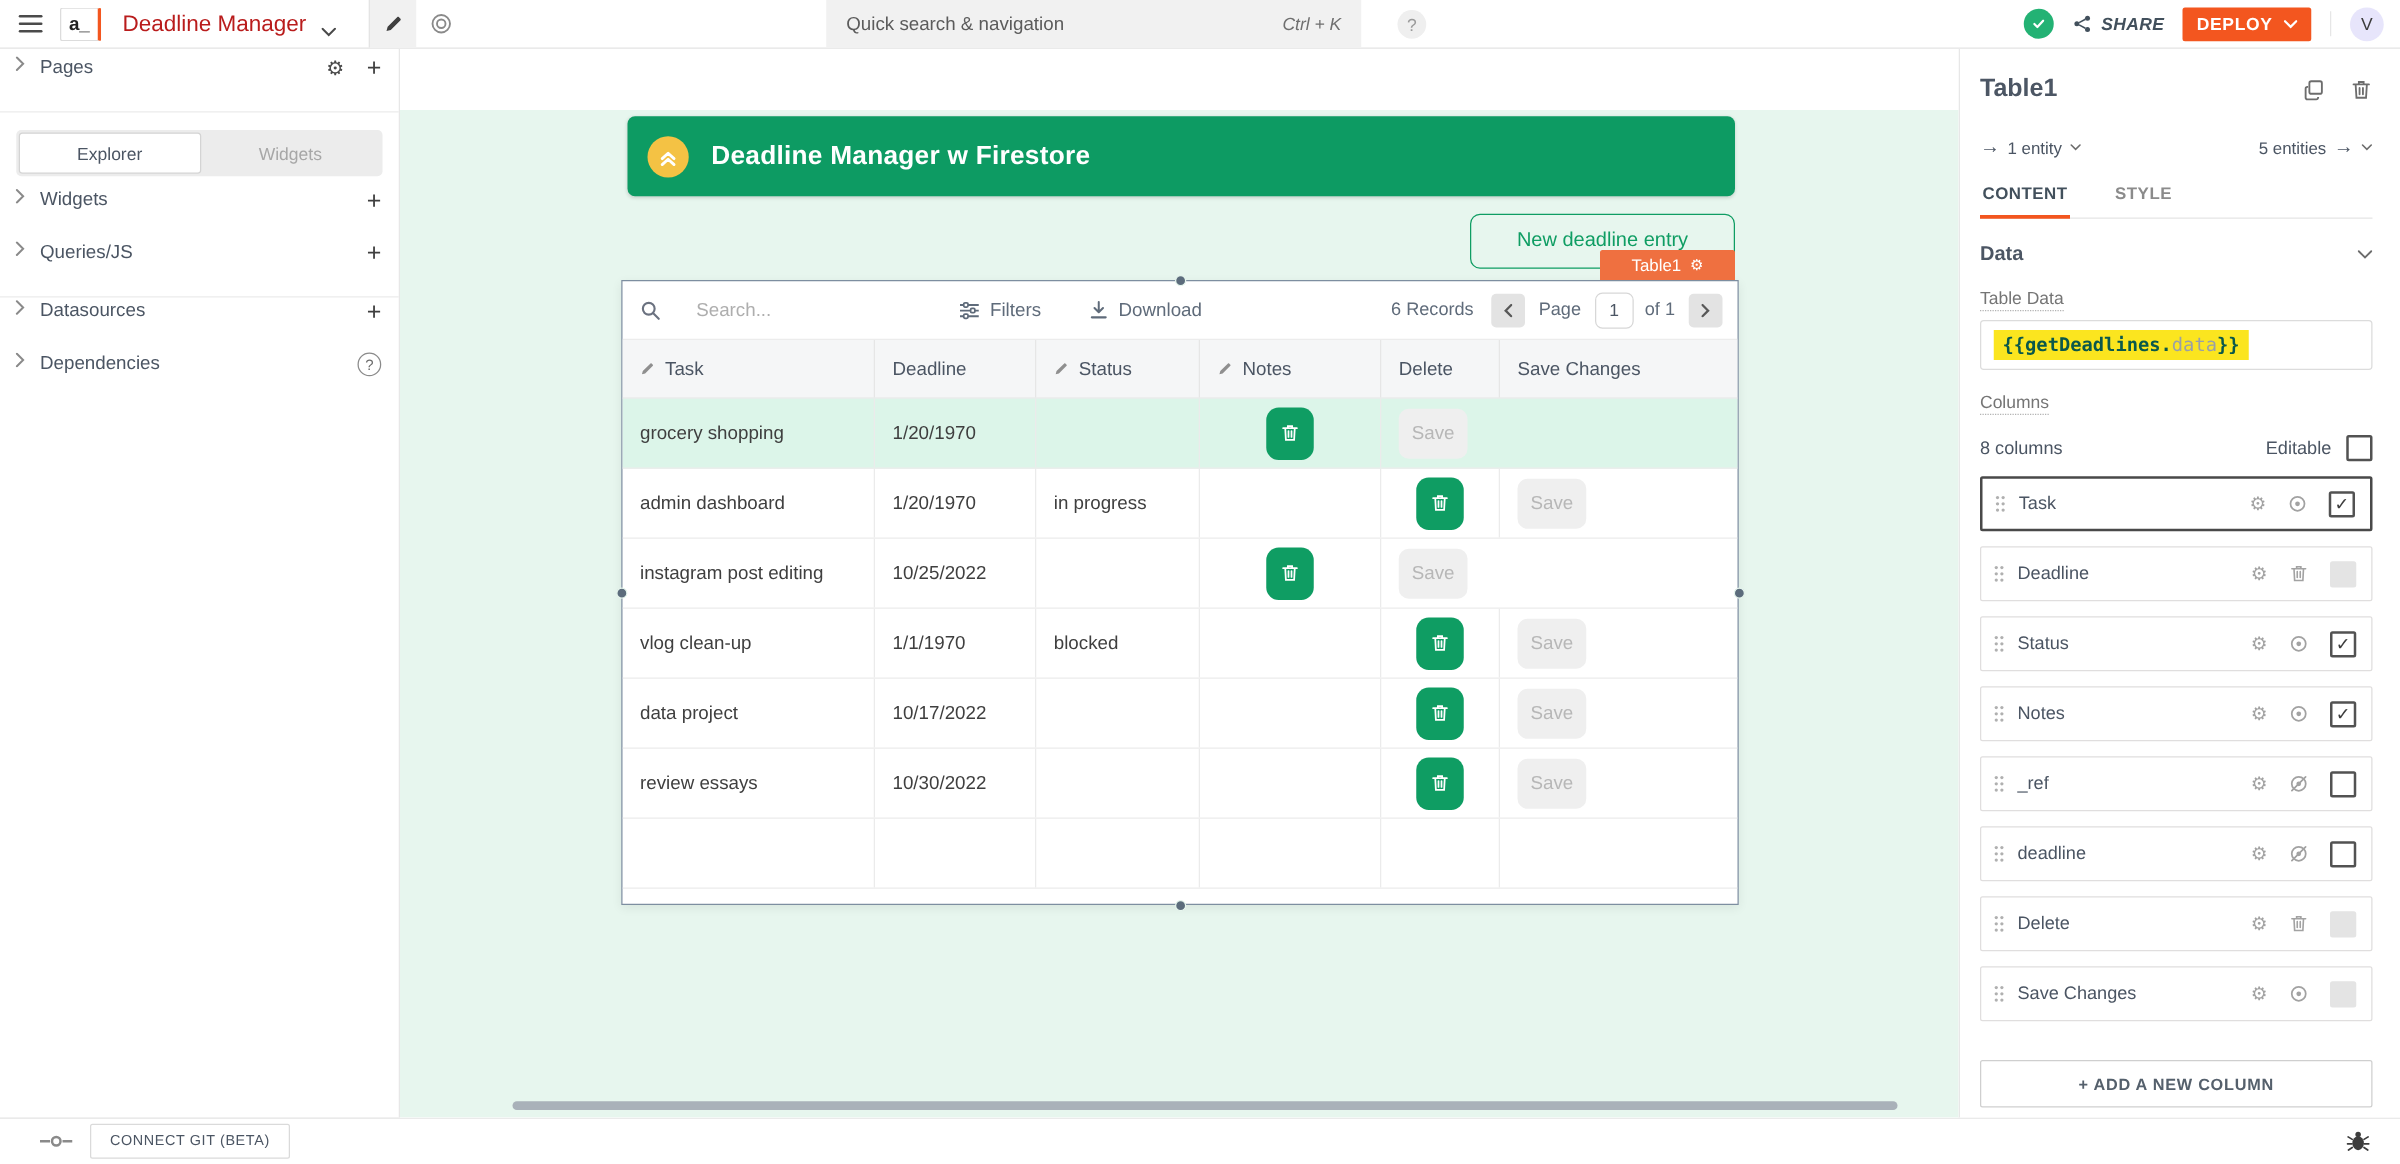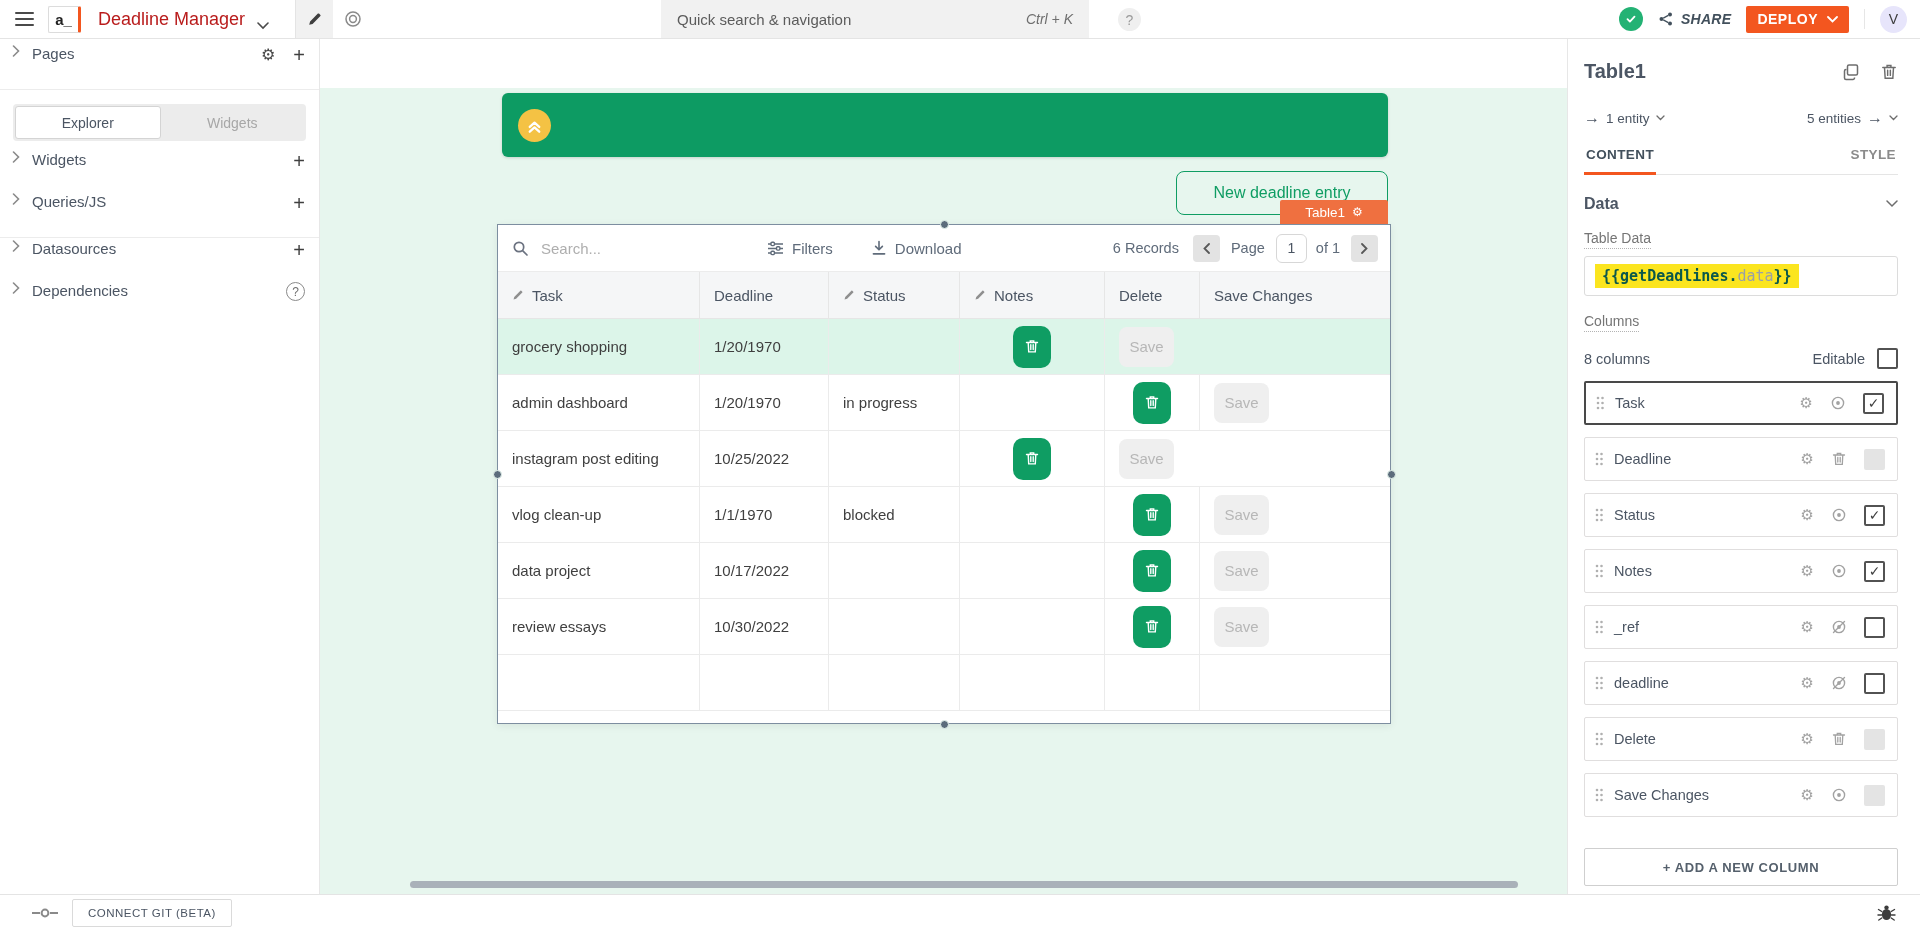--- a/index.html
+++ b/index.html
@@ -51,21 +51,21 @@
   .banner .ico { width:33px; height:33px; border-radius:50%; background:#f4c244; display:flex; align-items:center; justify-content:center; margin-right:18px; }
   .banner .txt { color:#fff; font-size:21px; font-weight:700; letter-spacing:.2px; }
   .newentry { position:absolute; left:856px; top:132px; width:212px; height:44px; border:1px solid #0f9d63; border-radius:8px; background:transparent; color:#0f9d63; font-size:16px; display:flex; align-items:center; justify-content:center; cursor:pointer; }
   .wtag { position:absolute; left:960px; top:161px; width:108px; height:24px; background:#ef7040; color:#fff; font-size:13.5px; display:flex; align-items:center; justify-content:center; gap:7px; border-radius:2px 2px 0 0; cursor:pointer; z-index:3; }
   .wtag .gear-glyph { color:#fff; font-size:12px; }
 
   
   .twidget { position:absolute; left:177px; top:185px; width:894px; height:500px; background:#fff; border:1px solid #7d8ea0; box-shadow:0 2px 8px rgba(0,0,0,.07); overflow:hidden; }
   .handle { position:absolute; width:9px; height:9px; border-radius:50%; background:#5c6c7c; border:1px solid #e7f6ee; z-index:4; cursor:grab; }
   .ttoolbar { height:47px; display:flex; align-items:center; border-bottom:1px solid #ececec; padding:0 12px 0 14px; }
-  .tsearch { display:flex; gap:12px; width:255px; cursor:text; }
+  .tsearch { display:flex; gap:28px; width:255px; cursor:text; }
   .tsearch .ph { color:#aeaeae; font-size:15px; }
   .ttool { display:flex; align-items:center; gap:8px; color:#5f6b7a; font-size:15px; margin-right:38px; cursor:pointer; }
   .trecords { margin-left:auto; color:#5f6b7a; font-size:14.5px; margin-right:14px; }
   .pagebtn { width:27px; height:27px; border-radius:4px; background:#e3e3e3; border:none; color:#585858; display:flex; align-items:center; justify-content:center; cursor:pointer; }
   .pagelbl { color:#5f6b7a; font-size:14.5px; margin:0 11px; }
   .pageinput { width:31px; height:29px; border:1px solid #d7d7d7; border-radius:6px; text-align:center; font-size:14px; color:#4b5563; margin-right:9px; font-family:"Liberation Sans",sans-serif; }
   .oflbl { color:#5f6b7a; font-size:14.5px; margin-right:11px; }
   .tgrid { display:grid; grid-template-columns:202px 129px 131px 145px 95px auto; }
   .thead { background:#f5f6f7; border-bottom:1px solid #e6e6e6; }
   .thcell { height:46px; display:flex; align-items:center; gap:8px; padding:0 14px; font-size:15px; color:#4b5563; border-right:1px solid #e6e6e6; cursor:pointer; white-space:nowrap; overflow:hidden; }
@@ -81,21 +81,21 @@
   
   .panel { width:353px; border-left:1px solid #e7e7e7; background:#fff; padding:0 22px 0 16px; overflow:hidden; position:relative; }
   .p-titlerow { display:flex; align-items:center; margin-top:21px; }
   .p-title { font-size:20px; font-weight:600; color:#4c5664; }
   .p-titlerow .icons { margin-left:auto; display:flex; gap:20px; color:#6d6d6d; }
   .p-titlerow .icons span { cursor:pointer; display:flex; }
   .p-entities { display:flex; align-items:center; margin-top:26px; font-size:13.5px; color:#4b5563; }
   .ent { display:flex; align-items:center; gap:6px; cursor:pointer; }
   .ent .arrow { font-size:16px; color:#4b5563; }
   .p-entities .spacer { flex:1; }
-  .p-tabs { display:flex; gap:34px; margin-top:20px; border-bottom:1px solid #e5e5e5; position:relative;justify-content:space-between; }
+  .p-tabs { display:flex; gap:34px; margin-top:20px; border-bottom:1px solid #e5e5e5; position:relative; }
   .p-tab { font-size:13.5px; font-weight:600; letter-spacing:.4px; color:#8b8b8b; padding:0 2px 10px 2px; cursor:pointer; }
   .p-tab.active { color:#42505c; border-bottom:3px solid #f3561f; margin-bottom:-1px; }
   .p-sect { display:flex; align-items:center; margin-top:20px; }
   .p-sect .t { font-size:16px; font-weight:600; color:#4c5664; }
   .p-sect .chev { margin-left:auto; color:#6d6d6d; display:flex; cursor:pointer; }
   .p-lbl { margin-top:17px; font-size:14px; color:#757575; display:inline-block; border-bottom:1px dotted #b3b3b3; padding-bottom:2px; }
   .bindbox { margin-top:7px; border:1px solid #dcdcdc; border-radius:3px; height:40px; display:flex; align-items:center; padding:0 10px; cursor:text; }
   .code { font-family:"DejaVu Sans Mono",monospace; font-size:15px; background:#fbe51f; padding:3px 7px; }
   .code .dk { color:#0a584b; font-weight:700; }
   .code .mut { color:#9aa0a6; }
@@ -254,20 +254,21 @@
 
     <div class="canvas">
       <div class="mint"></div>
 
       <div class="banner">
         <span class="ico">
           <svg width="19" height="19" viewBox="0 0 20 20">
               <path d="M5 11.5l5-4.5 5 4.5M5 16.5l5-4.5 5 4.5" stroke="#fff" stroke-width="2.4" fill="none" stroke-linecap="round" stroke-linejoin="round"></path>
             </svg>
         </span>
+        <span class="txt">Deadline Manager w Firestore</span>
       </div>
 
       <button class="newentry">New deadline entry</button>
 
       <div class="wtag">
         <span>Table1</span>
         <span class="gear-glyph">⚙</span>
       </div>
 
       <div class="twidget">

